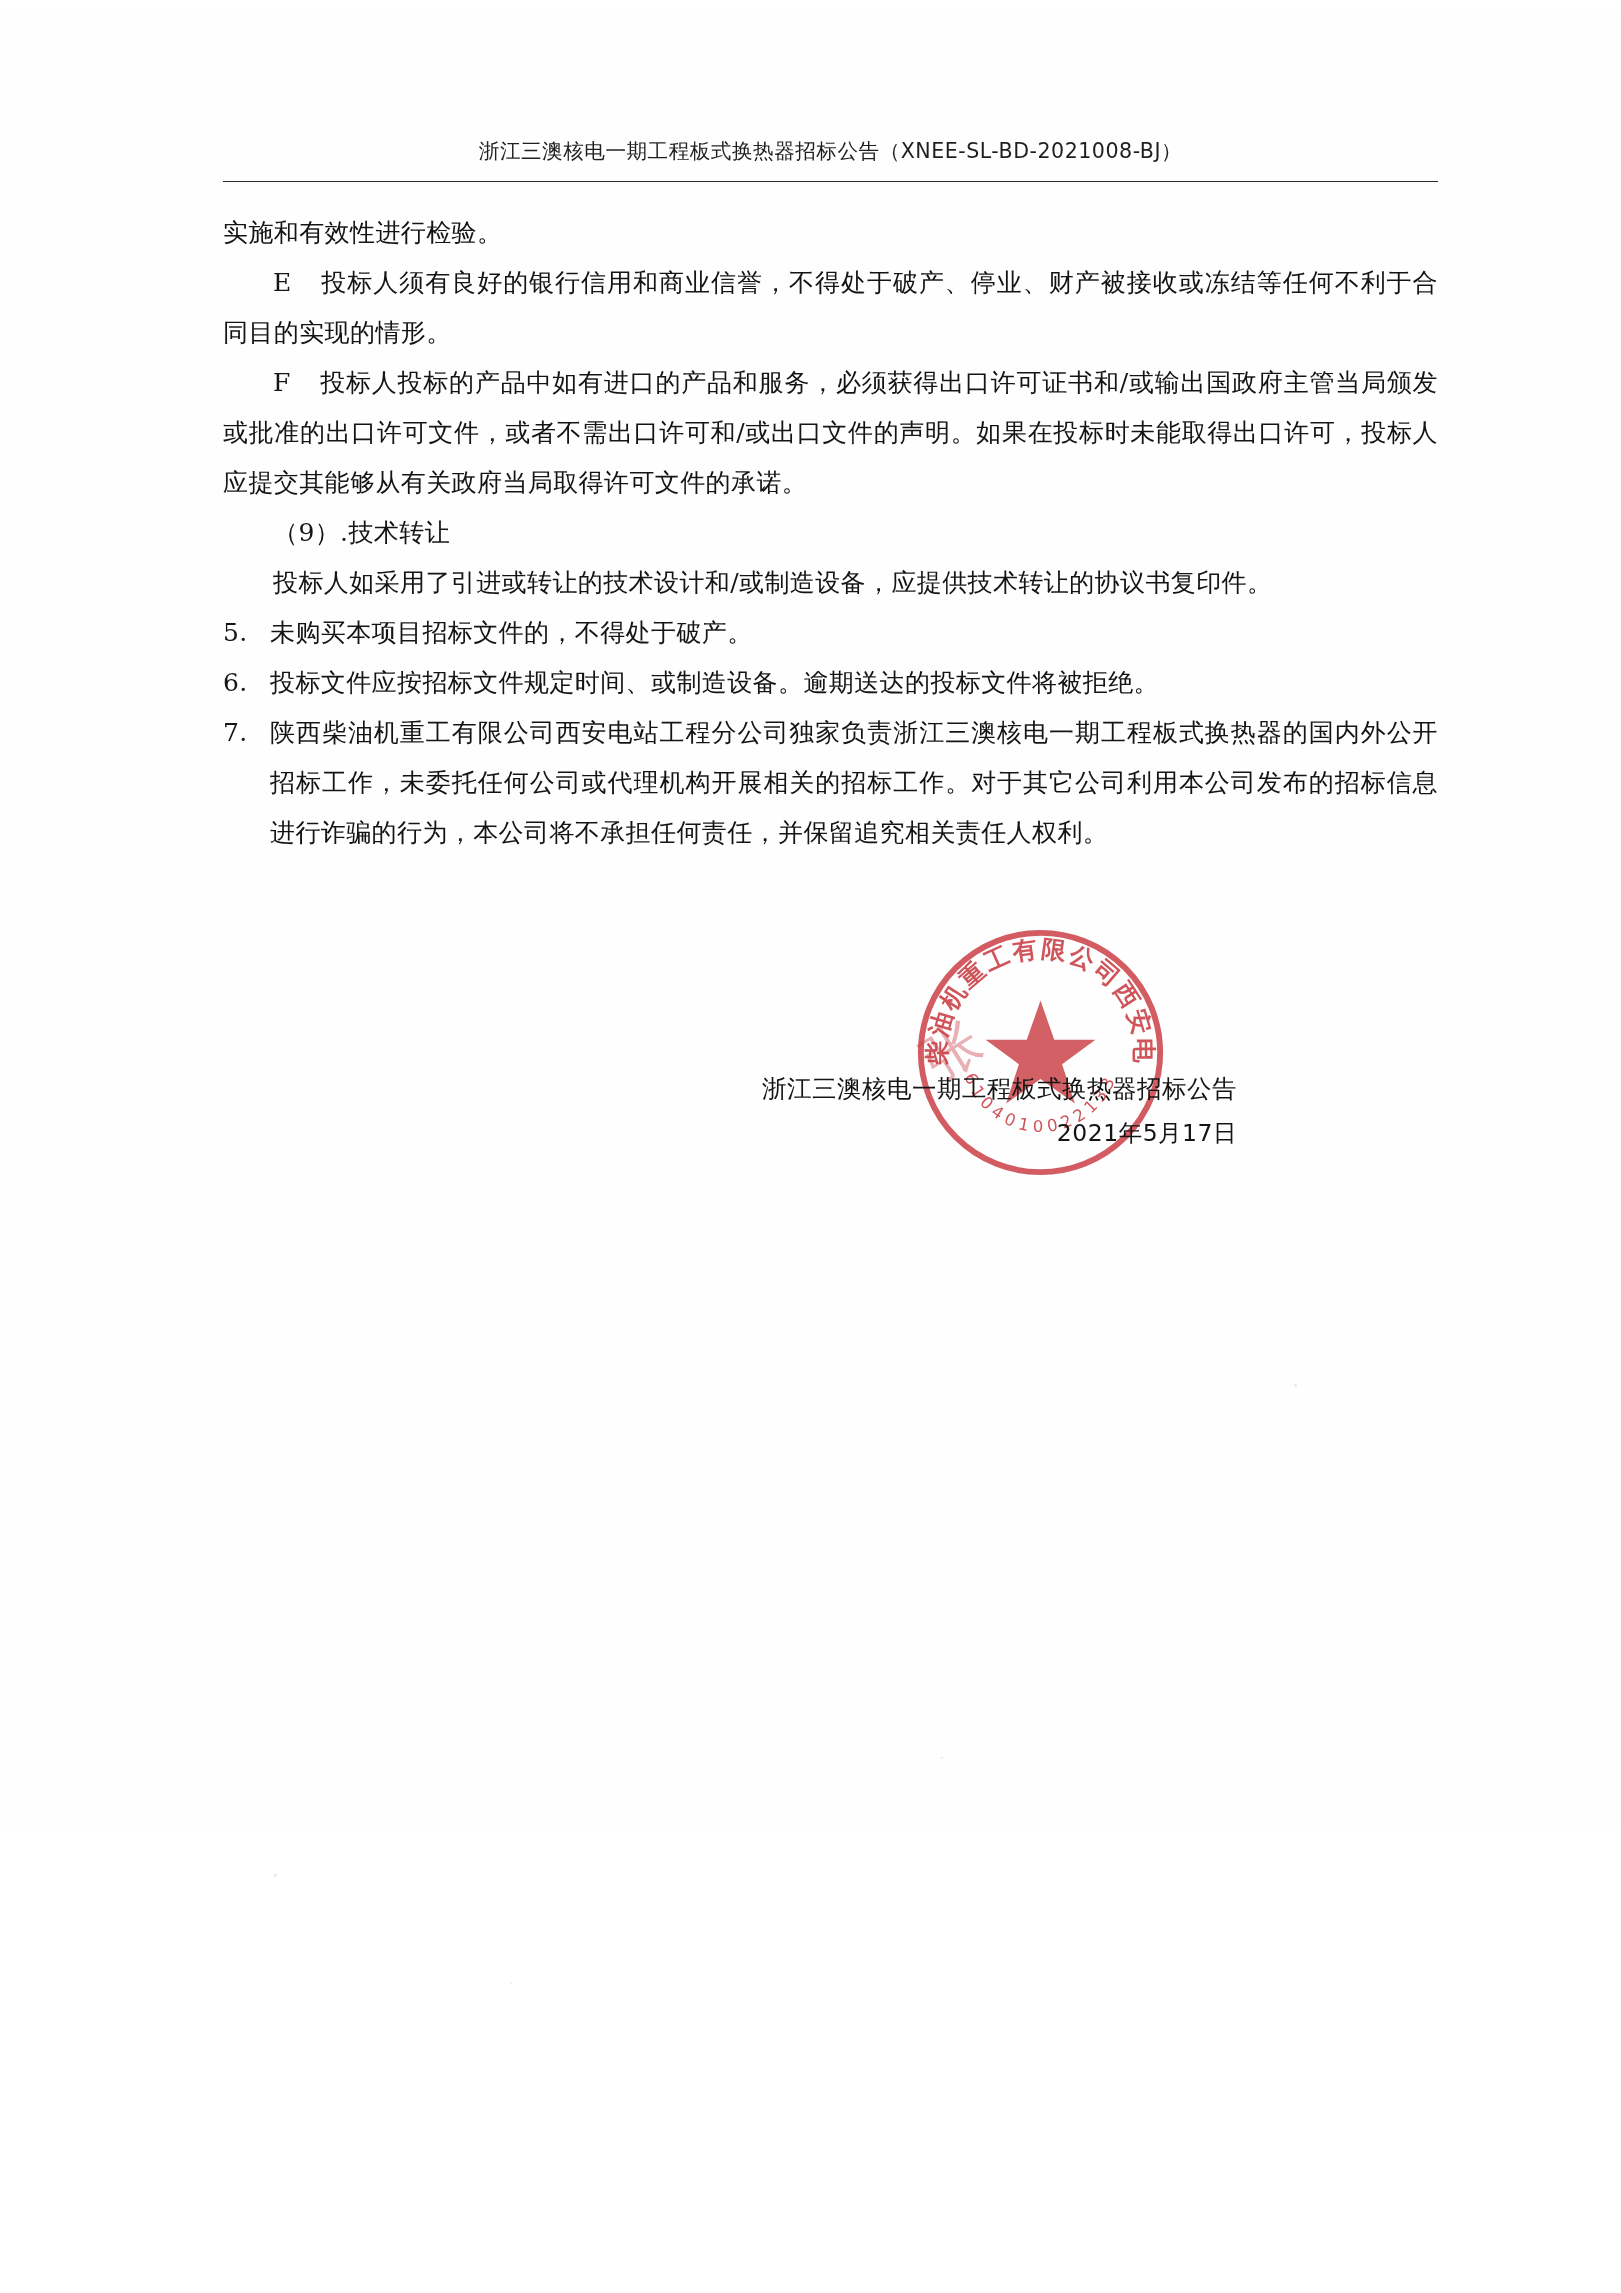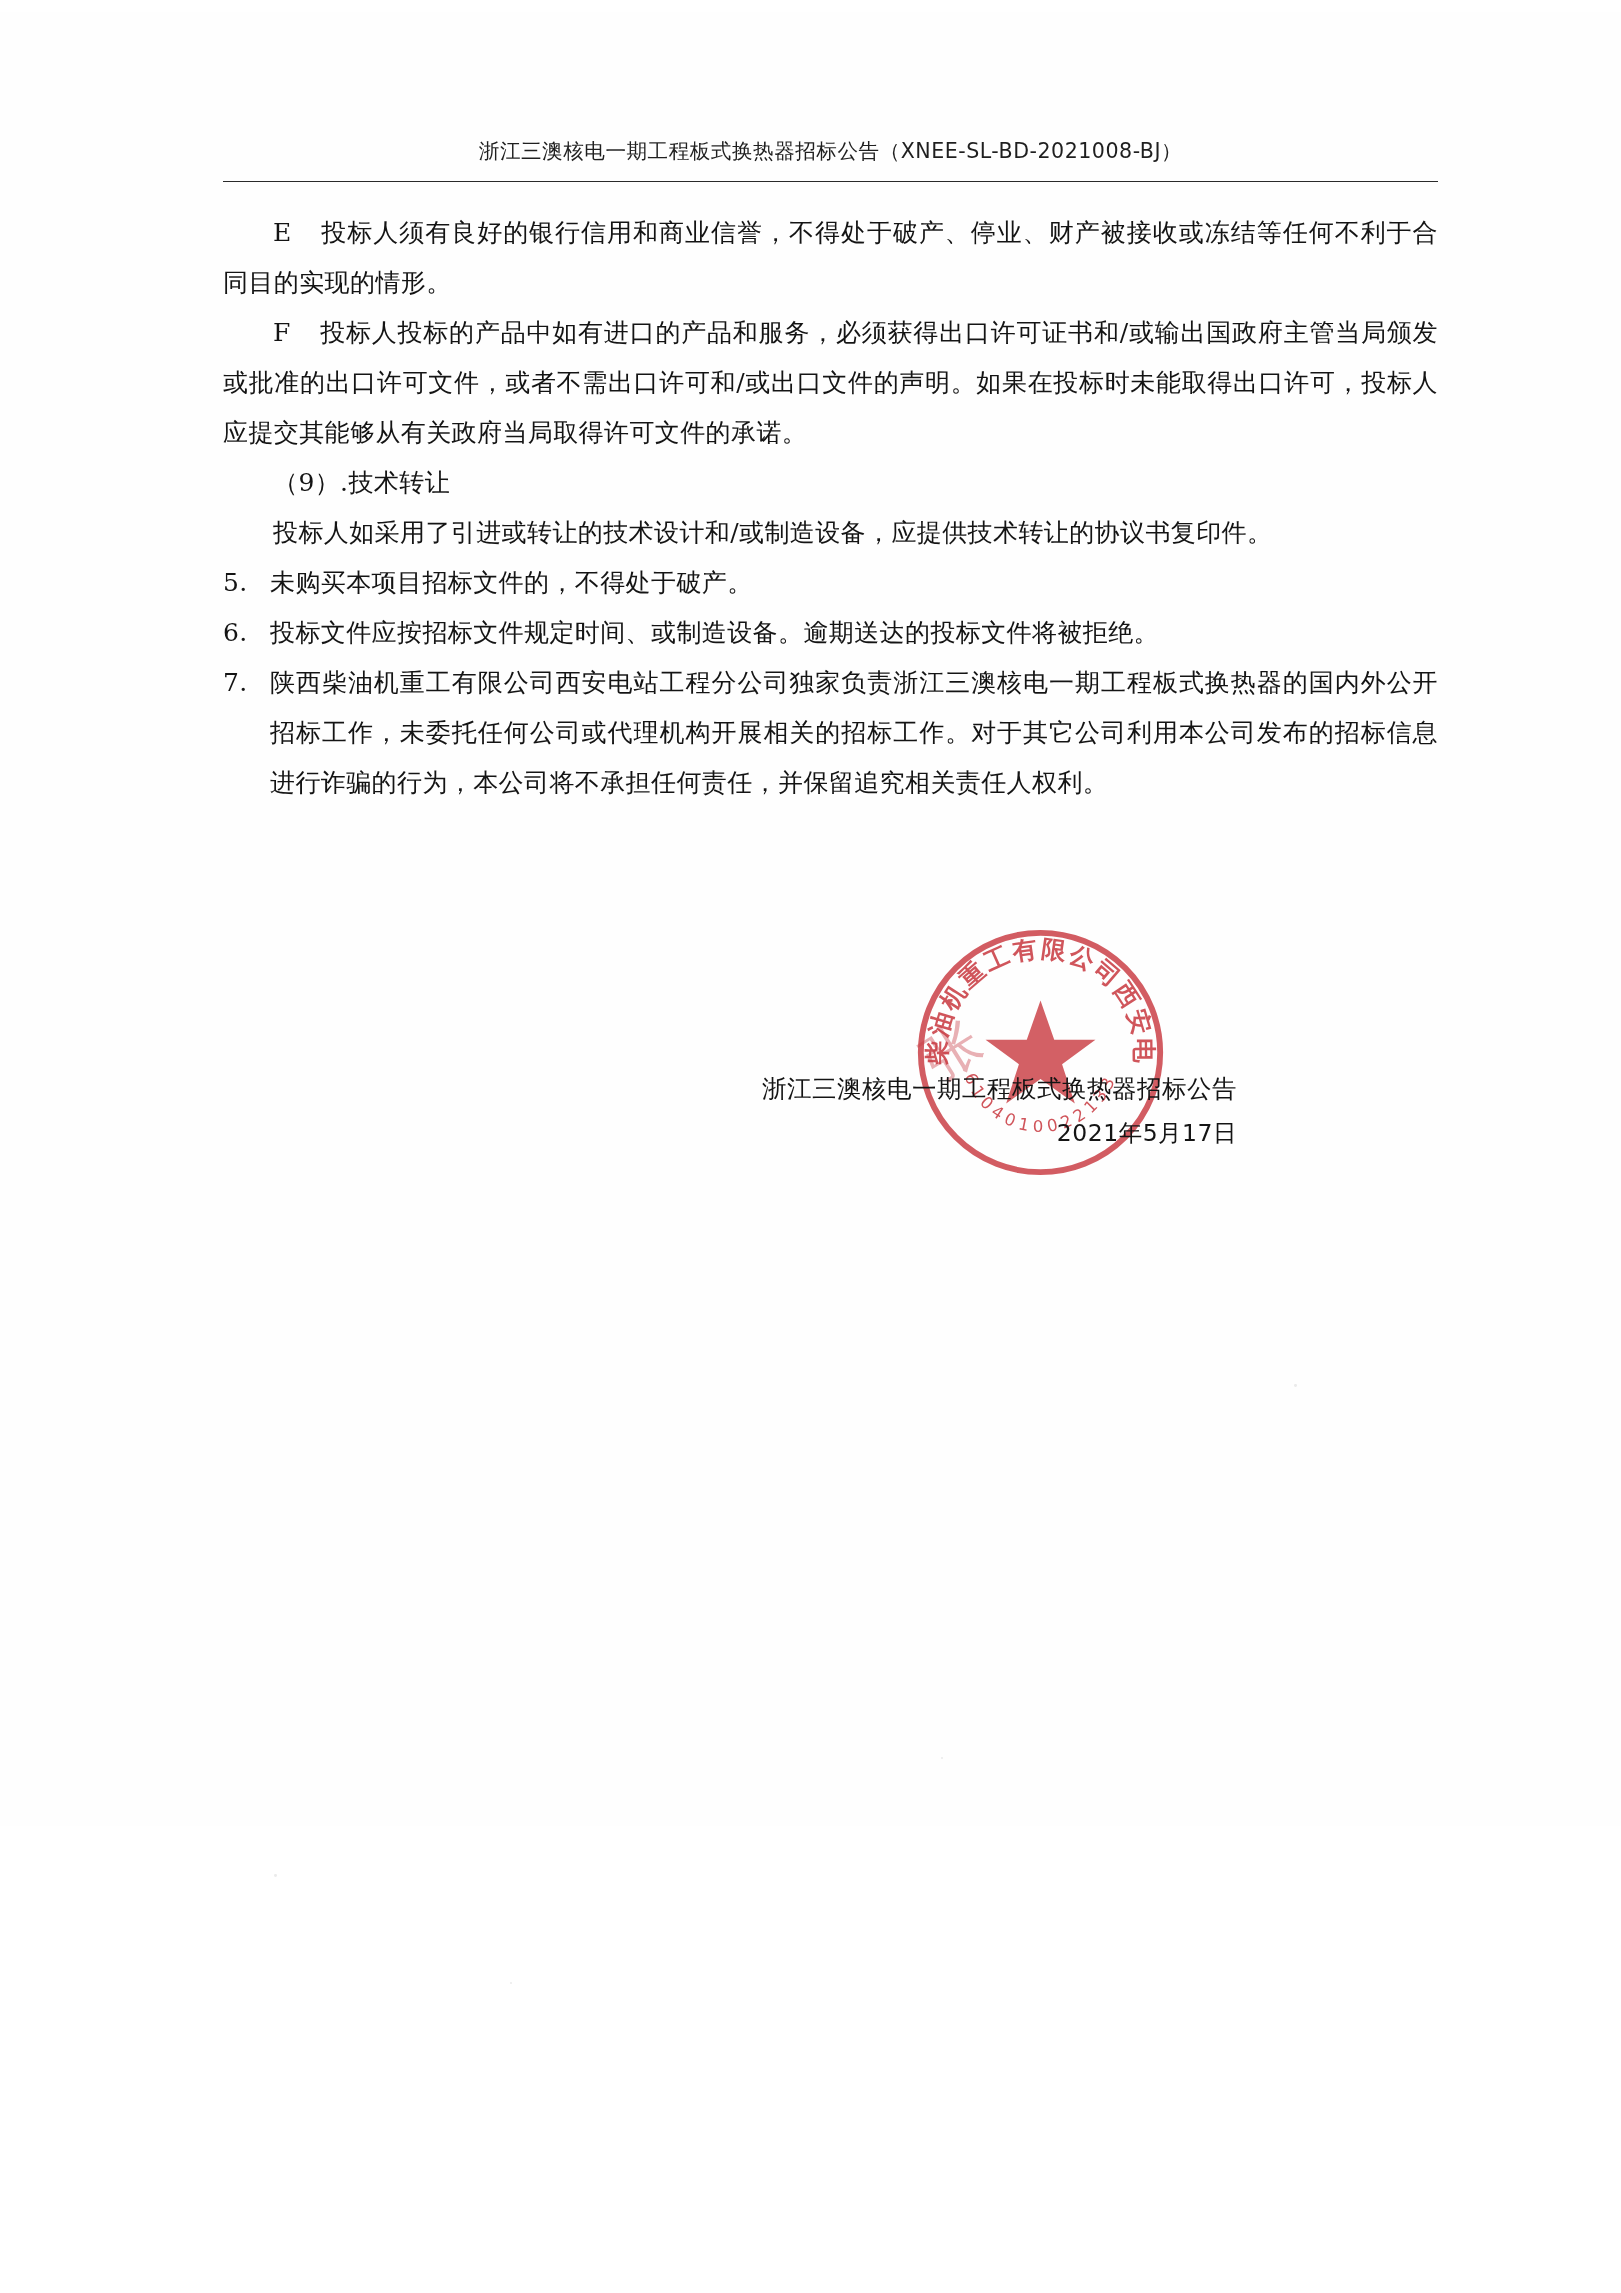--- a/index.html
+++ b/index.html
@@ -152,20 +152,21 @@
 
 <div class="page">
 
   <div class="header">
     <div class="header-title">浙江三澳核电一期工程板式换热器招标公告（XNEE-SL-BD-2021008-BJ）</div>
   </div>
   <div class="header-rule"></div>
 
   <div class="content">
 
+    <p class="para indent-1">实施和有效性进行检验。</p>
 
     <p class="para indent-2">
       <span>E</span><span class="sublabel-gap"></span><span>投标人须有良好的银行信用和商业信誉，不得处于破产、停业、财产被接收或冻结等任何不利于合同目的实现的情形。</span>
     </p>
 
     <p class="para indent-2">
       <span>F</span><span class="sublabel-gap"></span><span>投标人投标的产品中如有进口的产品和服务，必须获得出口许可证书和/或输出国政府主管当局颁发或批准的出口许可文件，或者不需出口许可和/或出口文件的声明。如果在投标时未能取得出口许可，投标人应提交其能够从有关政府当局取得许可文件的承诺。</span>
     </p>
 
     <p class="para indent-2">（9）.技术转让</p>

